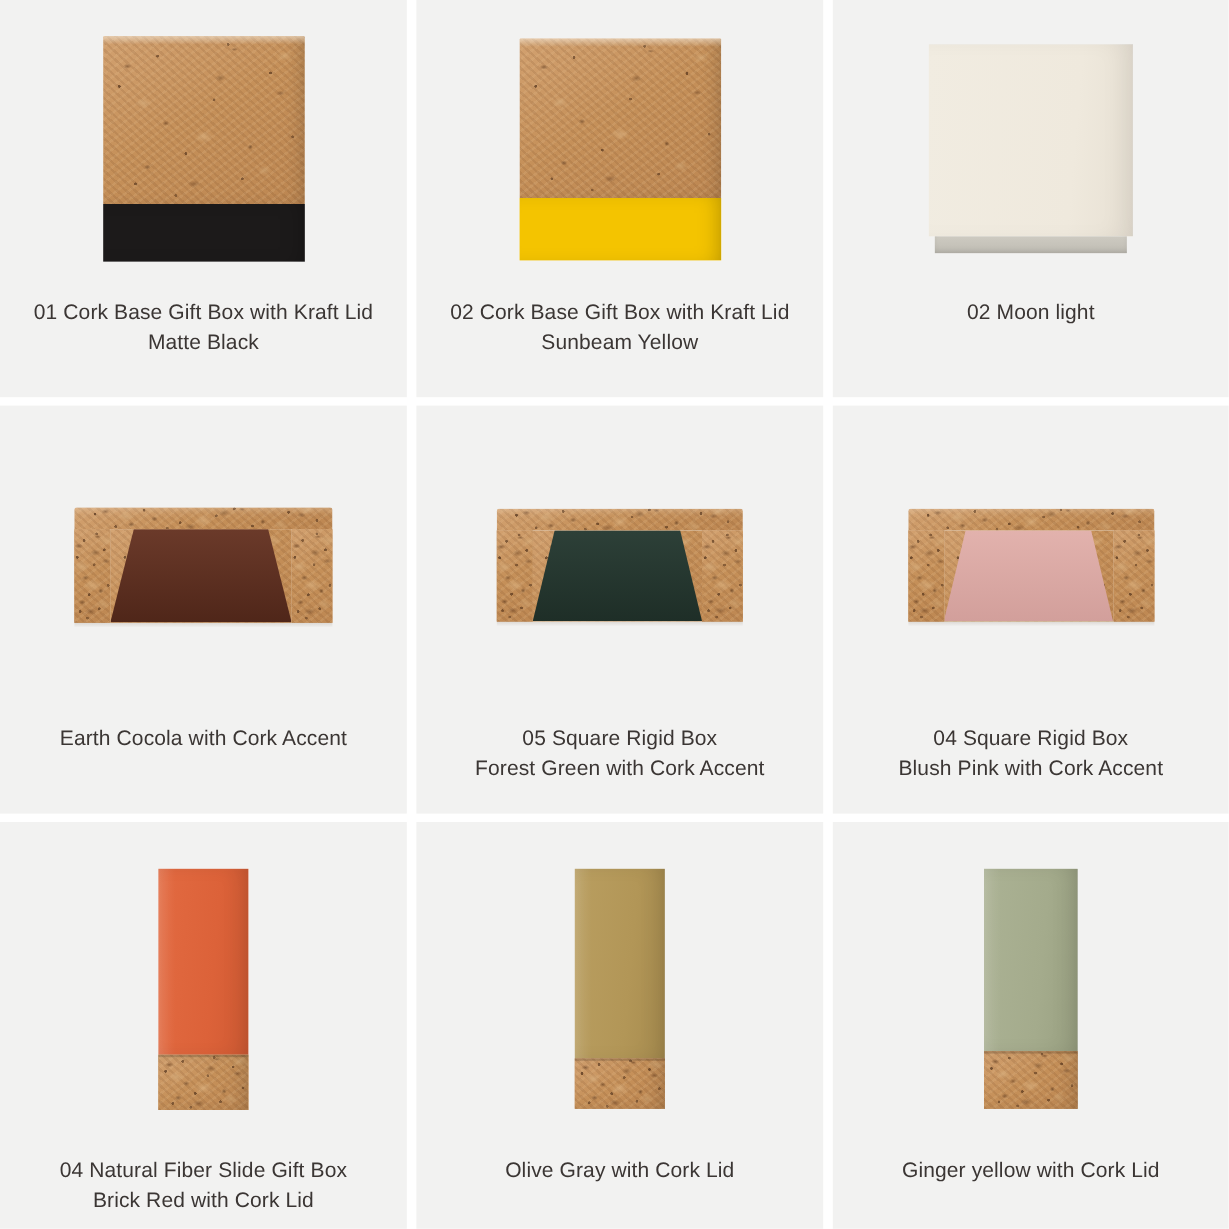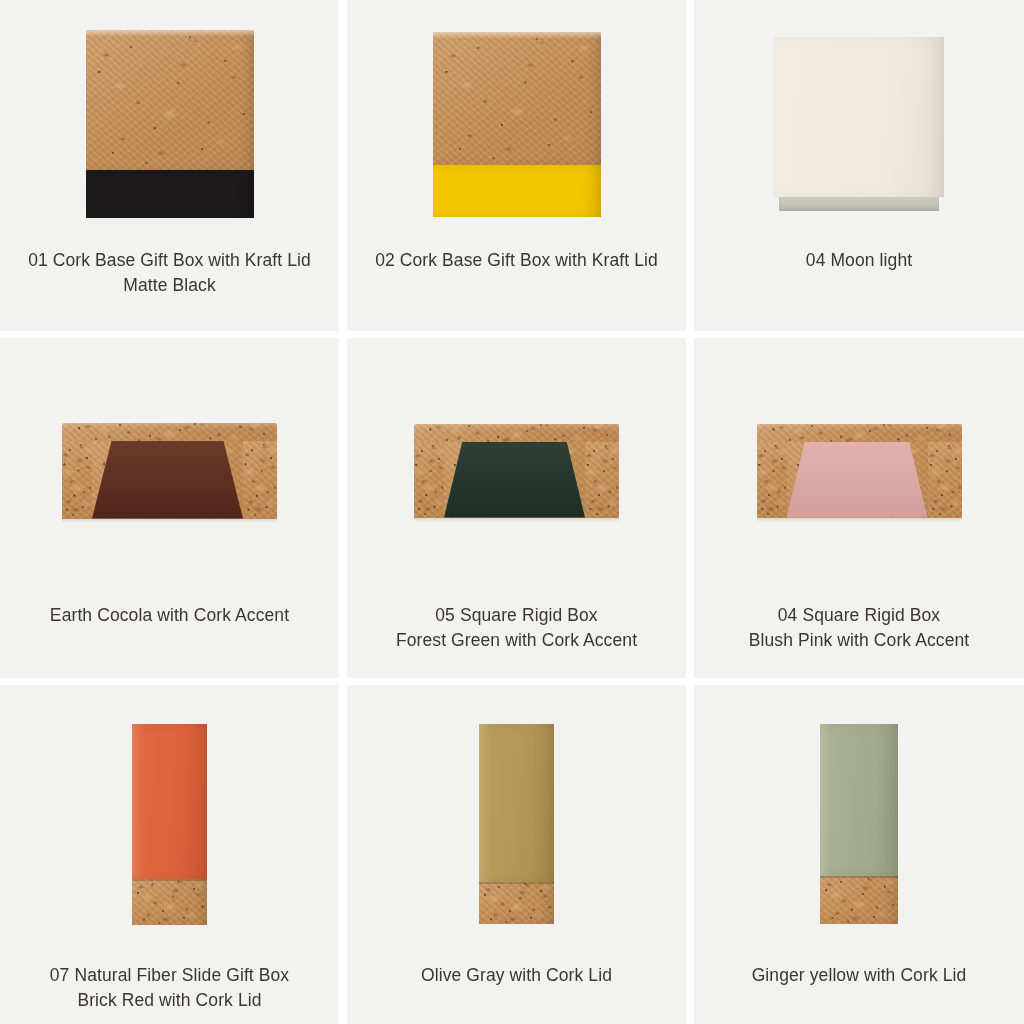--- a/index.html
+++ b/index.html
@@ -201,32 +201,33 @@
     <div class="stage" style="height:248px;">
       <div class="box-lidbase" style="width:168px;">
         <div class="lid cork cork-fine" style="height:133px;">
           <div class="lid-top"></div>
         </div>
         <div class="base" style="height:52px;background:#f4c400;"></div>
       </div>
     </div>
     <div class="caption">
       <span class="line">02 Cork Base Gift Box with Kraft Lid</span>
+      <span class="line">Sunbeam Yellow</span>
     </div>
   </div>
 
   <div class="cell">
     <div class="stage" style="height:248px;">
       <div class="box-plain" style="width:170px;">
         <div class="body" style="height:160px;background:linear-gradient(95deg,#f1ece1 0%,#efe9dd 70%,#e7e0d3 100%);"></div>
         <div class="tray" style="width:160px;height:14px;background:linear-gradient(180deg,#cdcac1,#bfbcb3);"></div>
       </div>
     </div>
     <div class="caption">
-      <span class="line">04 Moon light</span>
+      <span class="line">02 Moon light</span>
 
     </div>
   </div>
 
   <div class="cell">
     <div class="stage" style="height:265px;">
       <div class="box-rigid" style="width:215px;">
         <div class="rim cork cork-fine"></div>
         <div class="body-wrap" style="height:78px;">
           <div class="side cork cork-fine" style="width:30px;"></div>
@@ -291,21 +292,21 @@
       <div class="box-slide" style="width:75px;">
         <div class="sleeve" style="height:155px;background:linear-gradient(95deg,#e26a41 0%,#dc6239 60%,#cf5a33 100%);">
           <div class="sleeve-hl"></div>
         </div>
         <div class="cork-foot cork cork-fine" style="height:46px;">
           <div class="seam"></div>
         </div>
       </div>
     </div>
     <div class="caption">
-      <span class="line">07 Natural Fiber Slide Gift Box</span>
+      <span class="line">04 Natural Fiber Slide Gift Box</span>
       <span class="line">Brick Red with Cork Lid</span>
     </div>
   </div>
 
   <div class="cell">
     <div class="stage" style="height:278px;">
       <div class="box-slide" style="width:75px;">
         <div class="sleeve" style="height:158px;background:linear-gradient(95deg,#b99e60 0%,#b29657 60%,#a68b4e 100%);">
           <div class="sleeve-hl"></div>
         </div>

